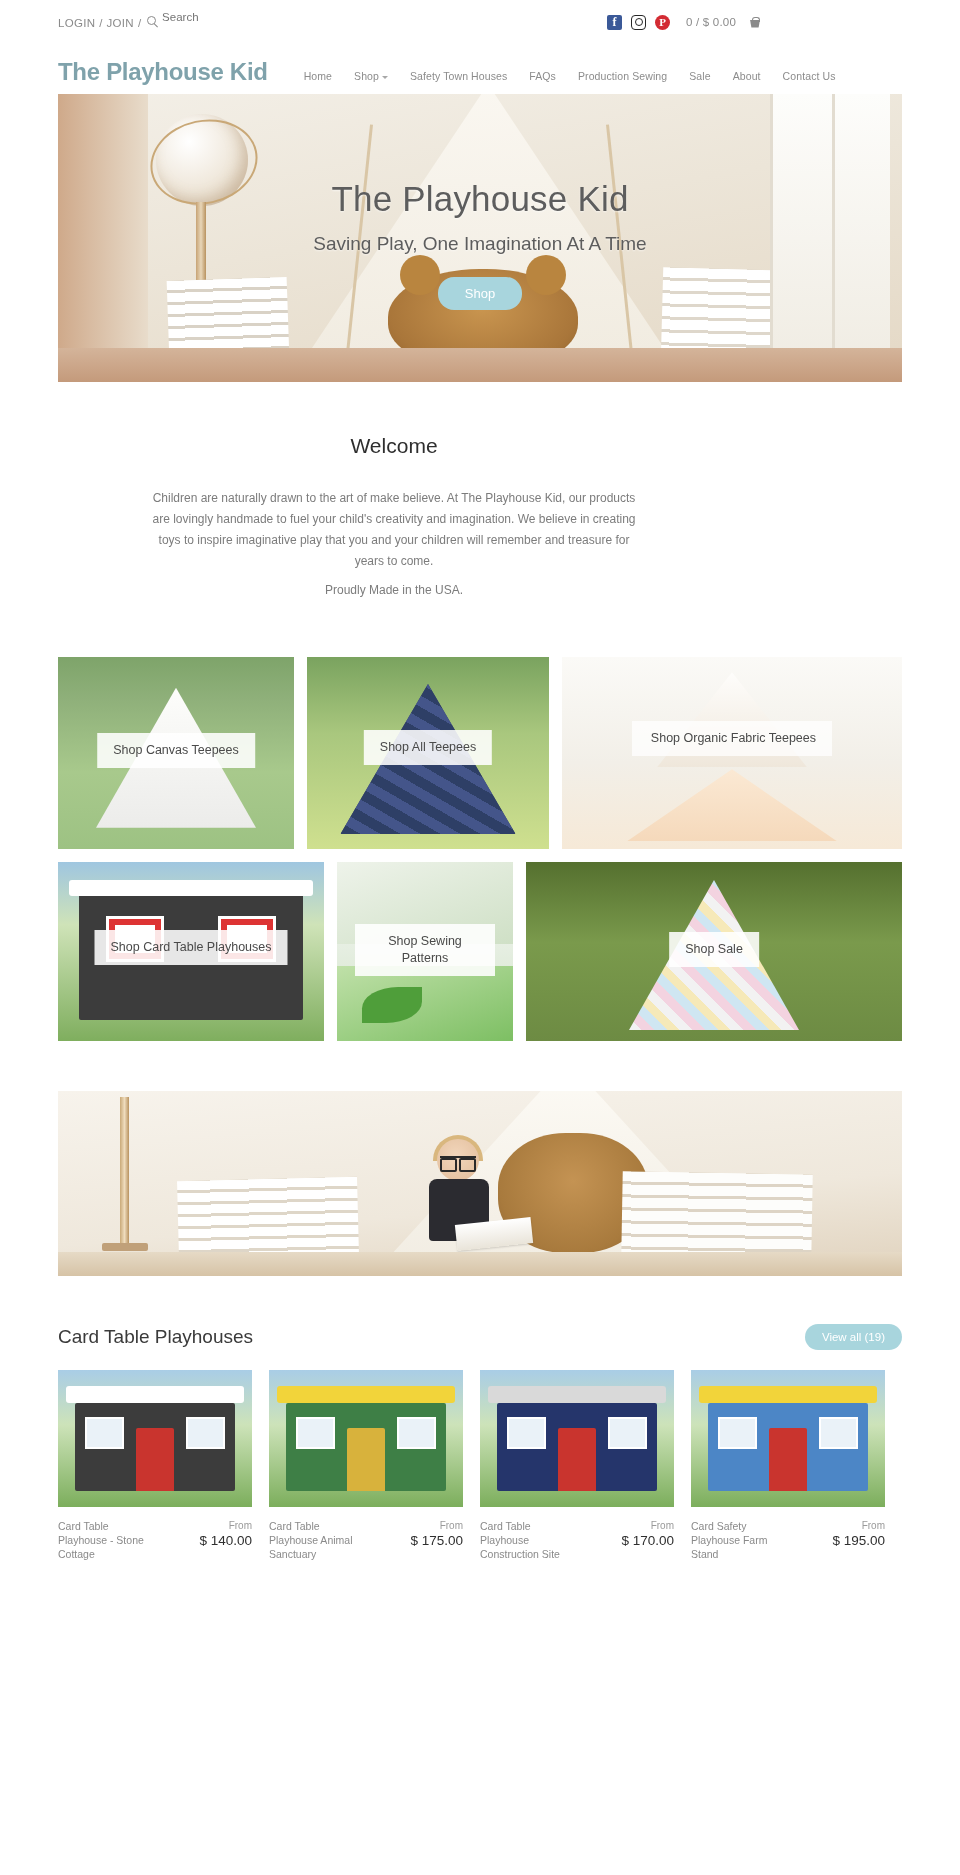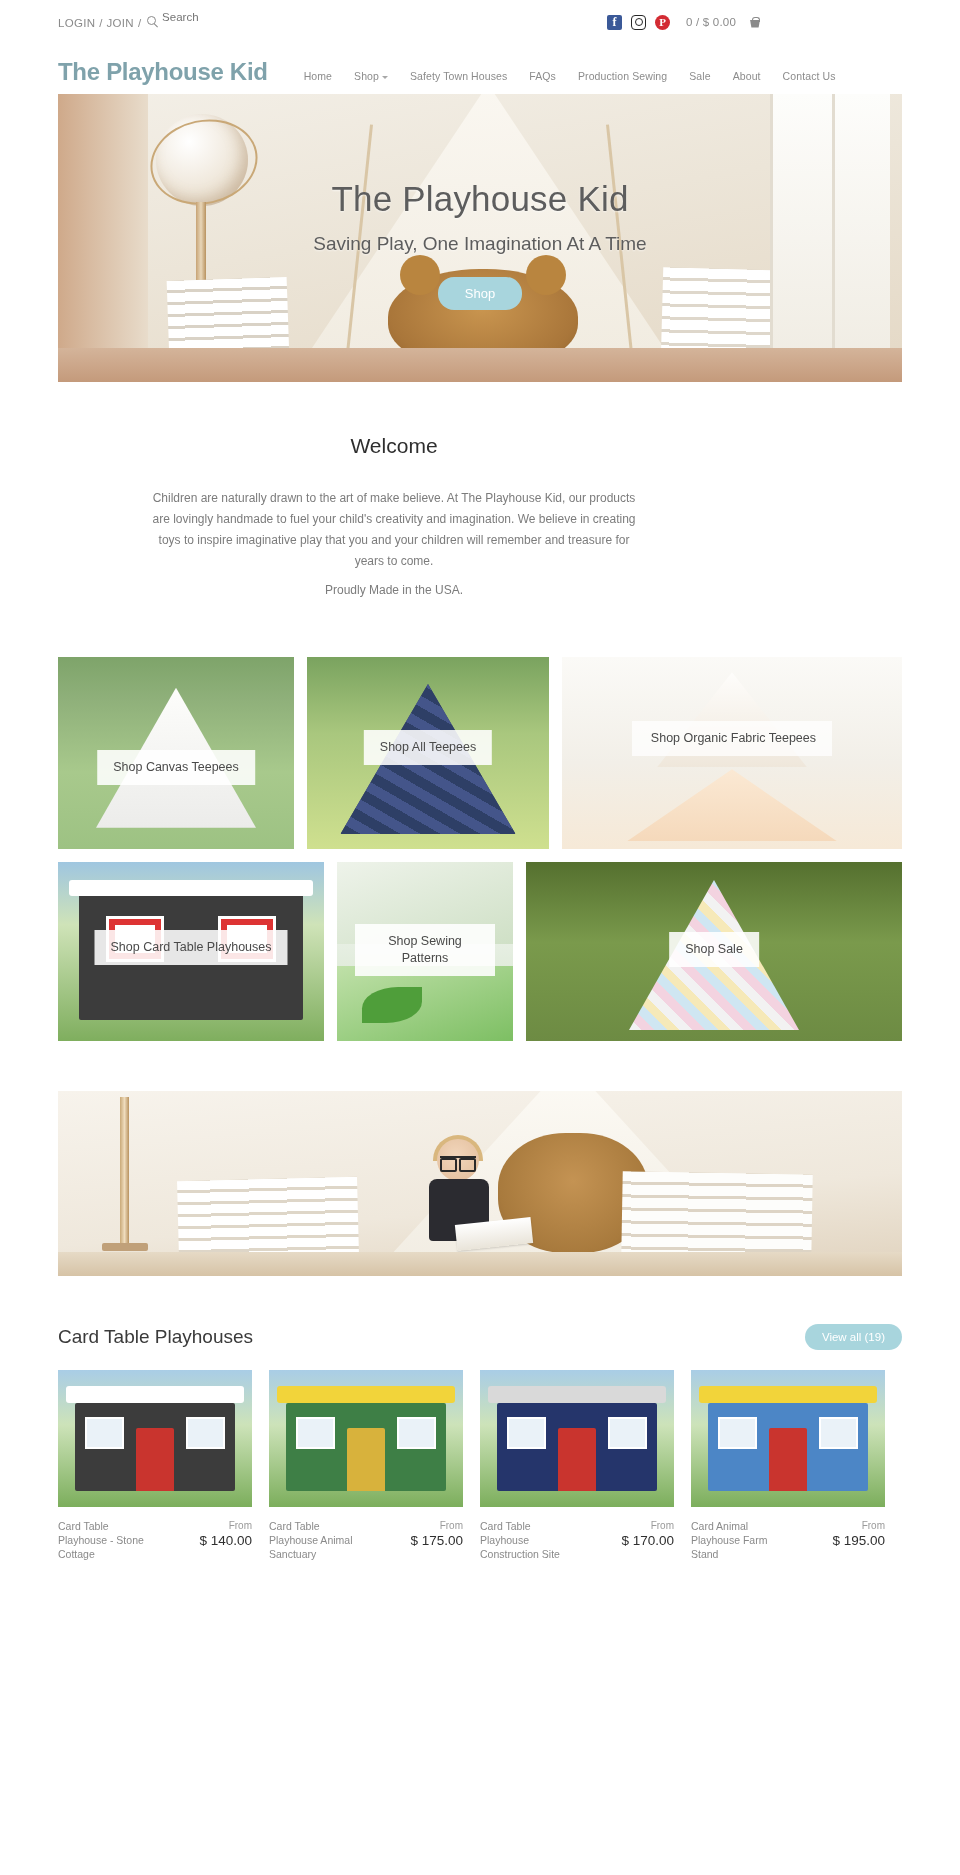--- a/index.html
+++ b/index.html
@@ -543,21 +543,21 @@
   <div class="welcome">
     <h2>Welcome</h2>
     <p>Children are naturally drawn to the art of make believe.  At The Playhouse Kid, our products are lovingly handmade to fuel your child's creativity and imagination.  We believe in creating toys to inspire imaginative play that you and your children will remember and treasure for years to come.</p>
     <p class="second">Proudly Made in the USA.</p>
   </div>
 
   <div class="collage">
     <div class="crow r1">
       <div class="tile im-canvas" style="width:236px;height:192px;">
         <div class="tp"></div>
-        <div class="tile-label" style="top:93px;">Shop Canvas Teepees</div>
+        <div class="tile-label" style="top:76px;">Shop Canvas Teepees</div>
       </div>
       <div class="tile im-all" style="width:242px;height:192px;">
         <div class="tp"></div>
         <div class="tile-label" style="top:73px;">Shop All Teepees</div>
       </div>
       <div class="tile im-org" style="width:340px;height:192px;">
         <div class="tp"></div>
           <div class="tp2"></div>
         <div class="tile-label" style="top:64px;white-space:normal;width:200px;background:rgba(255,255,255,.75);text-align:right;">Shop Organic Fabric Teepees</div>
       </div>
@@ -660,21 +660,21 @@
 
       <div class="prod-card">
         <div class="prod-img">
           <div class="ph-body" style="background:#4c86c6"></div>
           <div class="ph-roof" style="background:#f2d43a"></div>
           <div class="ph-win l"></div>
             <div class="ph-win r"></div>
           <div class="ph-door" style="background:#c9342e"></div>
         </div>
         <div class="prod-meta">
-          <div class="prod-name">Card Animal Playhouse Farm Stand</div>
+          <div class="prod-name">Card Safety Playhouse Farm Stand</div>
           <div class="prod-right">
             <div class="prod-from">From</div>
             <div class="prod-price">$ 195.00</div>
           </div>
         </div>
       </div>
 
     </div>
   </div>
 

